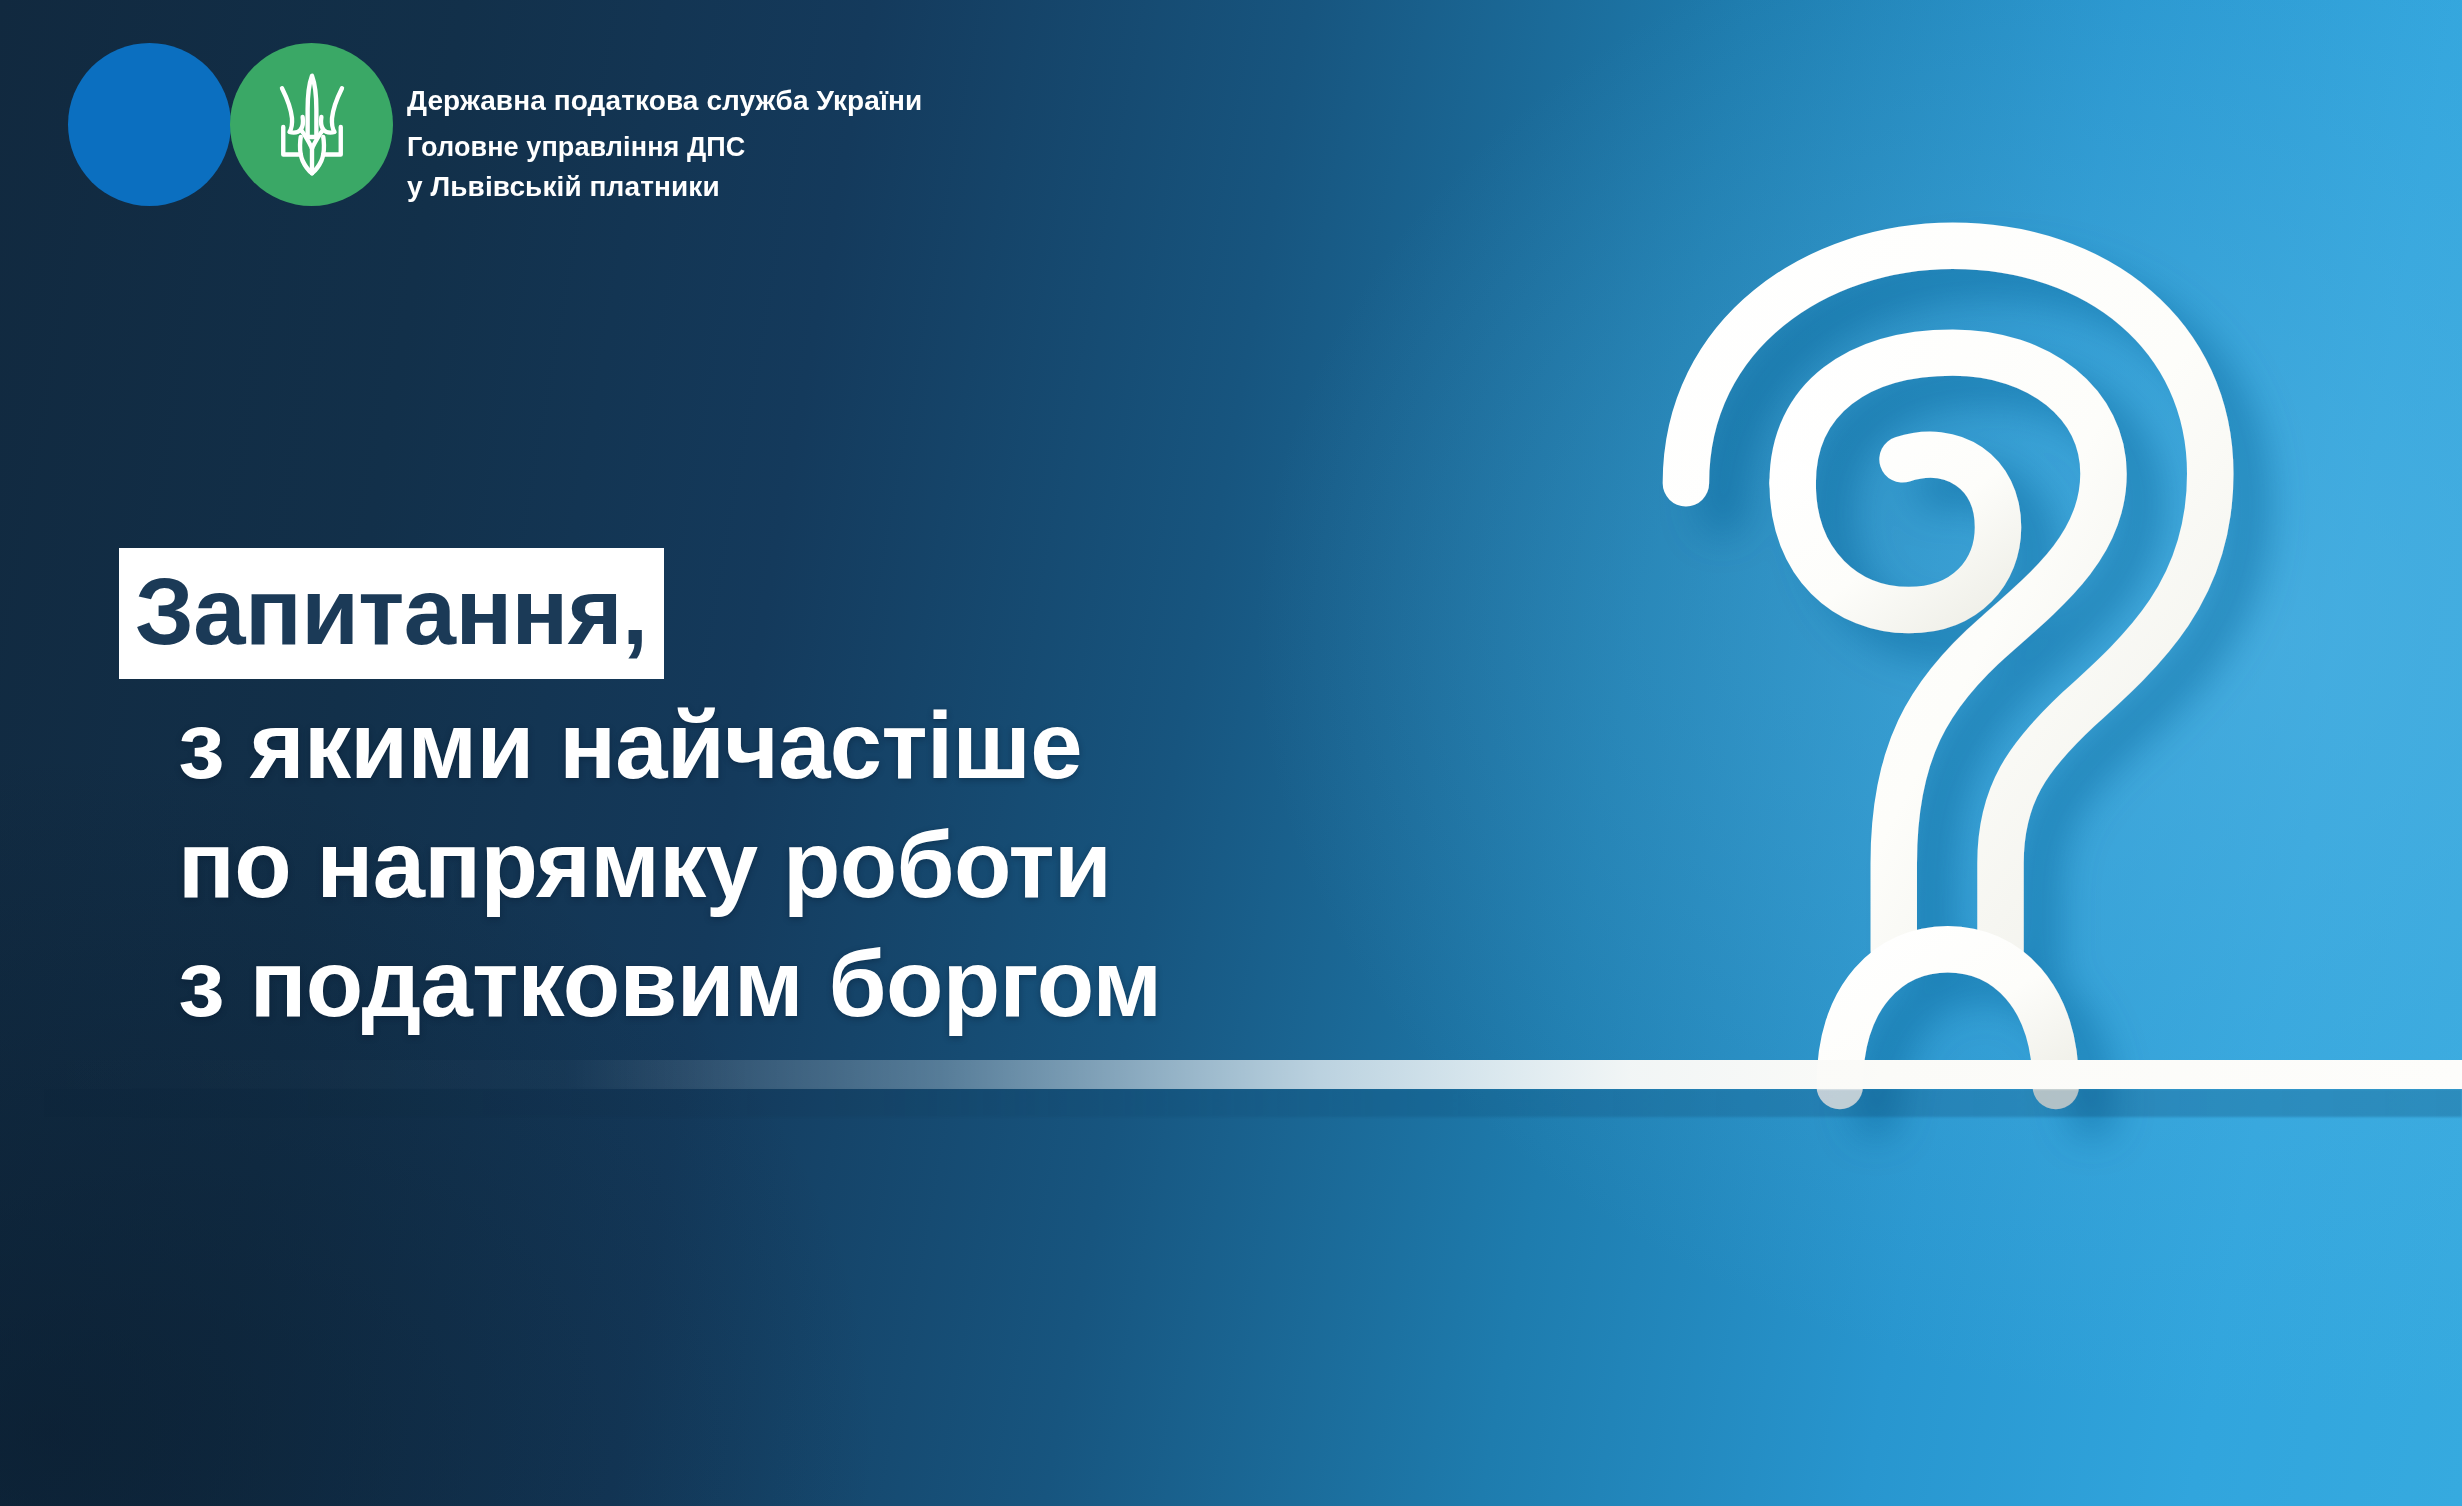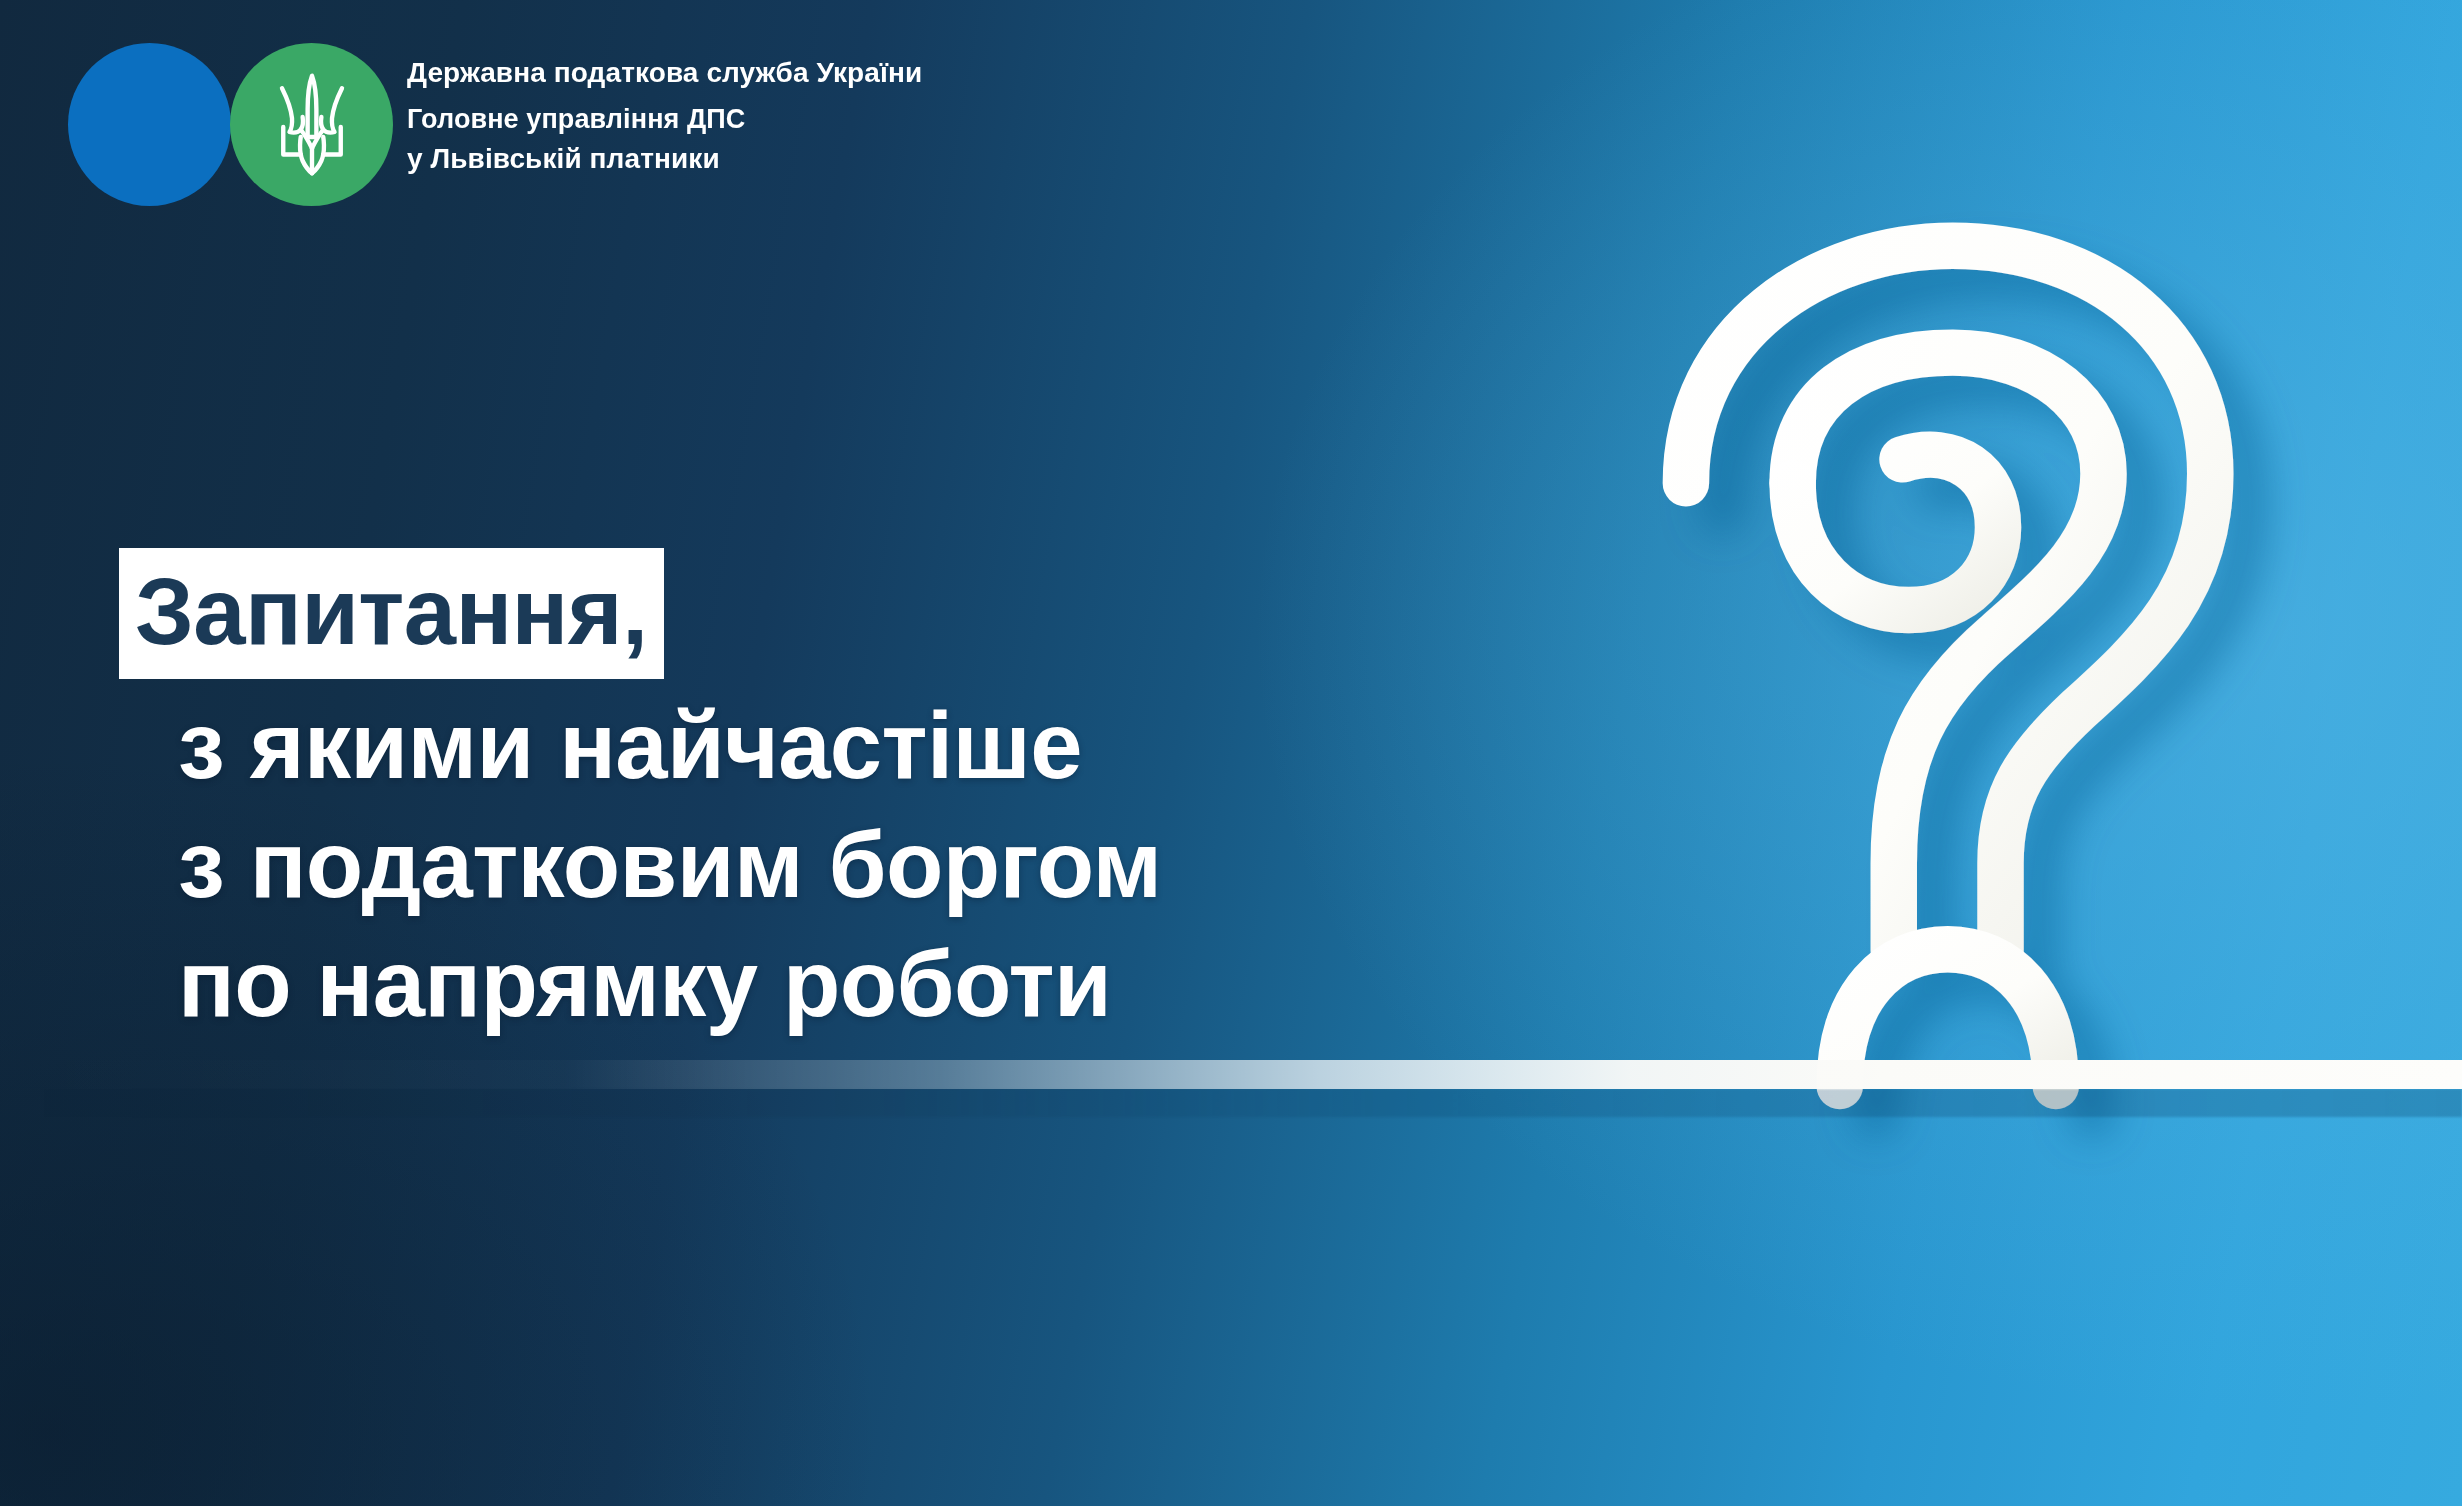--- a/index.html
+++ b/index.html
@@ -34,21 +34,21 @@
     position:absolute; inset:0;
     background:radial-gradient(ellipse 1381px 1130px at 2% 95%,
         rgba(8,24,40,0.55) 0%, rgba(8,24,40,0) 60%);
     pointer-events:none;
   }
 
   
   .logo-block {
     position:absolute;
     left:62px; top:43px;
-    display:flex; align-items:flex-start;
+    display:flex; align-items:flex-end;
   }
   .logo-marks { position:relative; width:320px; height:163px; flex:0 0 auto; }
   .circle { position:absolute; top:0; border-radius:50%; }
   .circle-blue  { left:6.3px;  width:163px; height:163px; background:#0b6fc0; }
   .circle-green { left:168px; width:163px; height:163px; background:#3aa866;
                   display:flex; align-items:center; justify-content:center; }
   .tryzub { width:78px; height:105px; display:block; }
 
   .logo-text {
     margin-left:25px;
@@ -215,18 +215,18 @@
       <div class="logo-line2">Головне управління ДПС</div>
       <div class="logo-line3">у Львівській платники</div>
     </div>
   </div>
 
   <div class="headline">
     <div>
       <span class="hl-line highlight">Запитання,</span>
     </div>
     <div class="hl-line hl-rest">з якими найчастіше</div>
+    <div class="hl-line hl-rest">по напрямку роботи</div>
     <div class="hl-line hl-rest">з податковим боргом</div>
-    <div class="hl-line hl-rest">по напрямку роботи</div>
   </div>
 
 </div>
 
 
 </body></html>

